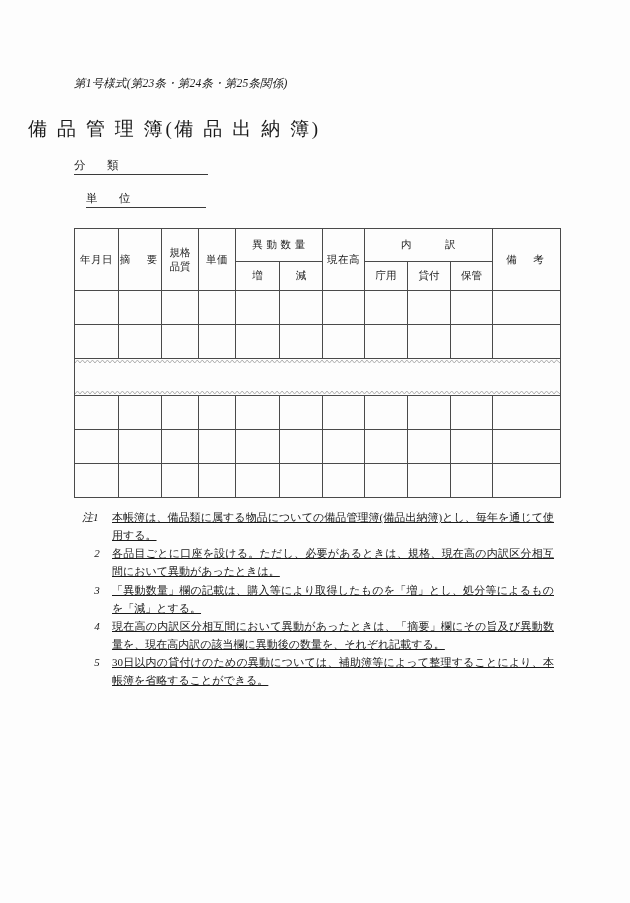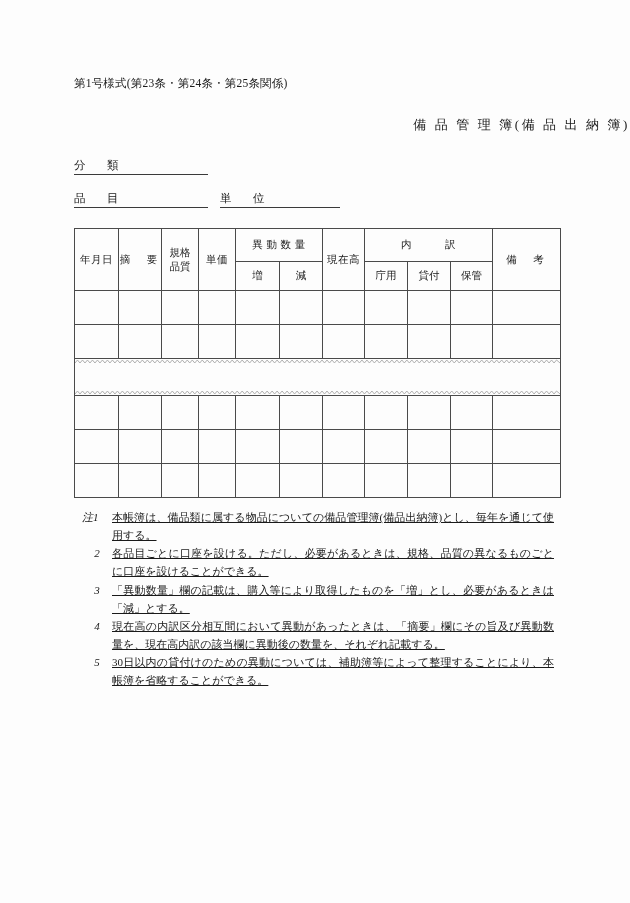--- a/index.html
+++ b/index.html
@@ -23,32 +23,33 @@
   }
 
   
   .form-number {
     position: absolute;
     left: 74px;
     top: 76px;
     font-size: 11.5px;
     letter-spacing: 0.2px;
     white-space: nowrap;
+    font-style: italic;
   }
 
   
   .doc-title {
     position: absolute;
     left: 0;
     right: 0;
     top: 116px;
-    text-align: right;
-    font-size: 13px;
+    text-align: left;
+    font-size: 19px;
     letter-spacing: 2.6px;
-    padding-left: 40px;
+    padding-left: 28px;
     white-space: nowrap;
   }
 
   
   .field-row {
     position: absolute;
     display: flex;
     align-items: flex-end;
     white-space: nowrap;
   }
@@ -170,24 +171,20 @@
   <div class="doc-title">備 品 管 理 簿(備 品 出 納 簿)</div>
 
   <div class="field-row row-bunrui">
     <div class="field f-bunrui">
       <span class="field-label">分　類</span>
       <span class="field-value"></span>
     </div>
   </div>
 
   <div class="field-row row-hinmoku">
-    <div class="field f-hinmoku">
-      <span class="field-label">品　目</span>
-      <span class="field-value"></span>
-    </div>
     <div class="field f-tani">
       <span class="field-label">単　位</span>
       <span class="field-value"></span>
     </div>
   </div>
 
   <table class="ledger">
     <colgroup>
       <col style="width:44px">
       <col style="width:43px">
@@ -313,25 +310,25 @@
     </tbody>
   </table>
 
   <div class="notes">
     <div class="note">
       <span class="note-marker">注1</span>
       <span class="note-body">本帳簿は、備品類に属する物品についての備品管理簿(備品出納簿)とし、毎年を通じて使用する。</span>
     </div>
     <div class="note">
       <span class="note-marker num-only">2</span>
-      <span class="note-body">各品目ごとに口座を設ける。ただし、必要があるときは、規格、品質の異なるものごとに口座を設けることができる。</span>
+      <span class="note-body">各品目ごとに口座を設ける。ただし、必要があるときは、規格、現在高の内訳区分相互間において異動があったときは。</span>
     </div>
     <div class="note">
       <span class="note-marker num-only">3</span>
-      <span class="note-body">「異動数量」欄の記載は、購入等により取得したものを「増」とし、必要があるときは「減」とする。</span>
+      <span class="note-body">「異動数量」欄の記載は、購入等により取得したものを「増」とし、処分等によるものを「減」とする。</span>
     </div>
     <div class="note">
       <span class="note-marker num-only">4</span>
       <span class="note-body">現在高の内訳区分相互間において異動があったときは、「摘要」欄にその旨及び異動数量を、現在高内訳の該当欄に異動後の数量を、それぞれ記載する。</span>
     </div>
     <div class="note">
       <span class="note-marker num-only">5</span>
       <span class="note-body">30日以内の貸付けのための異動については、補助簿等によって整理することにより、本帳簿を省略することができる。</span>
     </div>
   </div>

